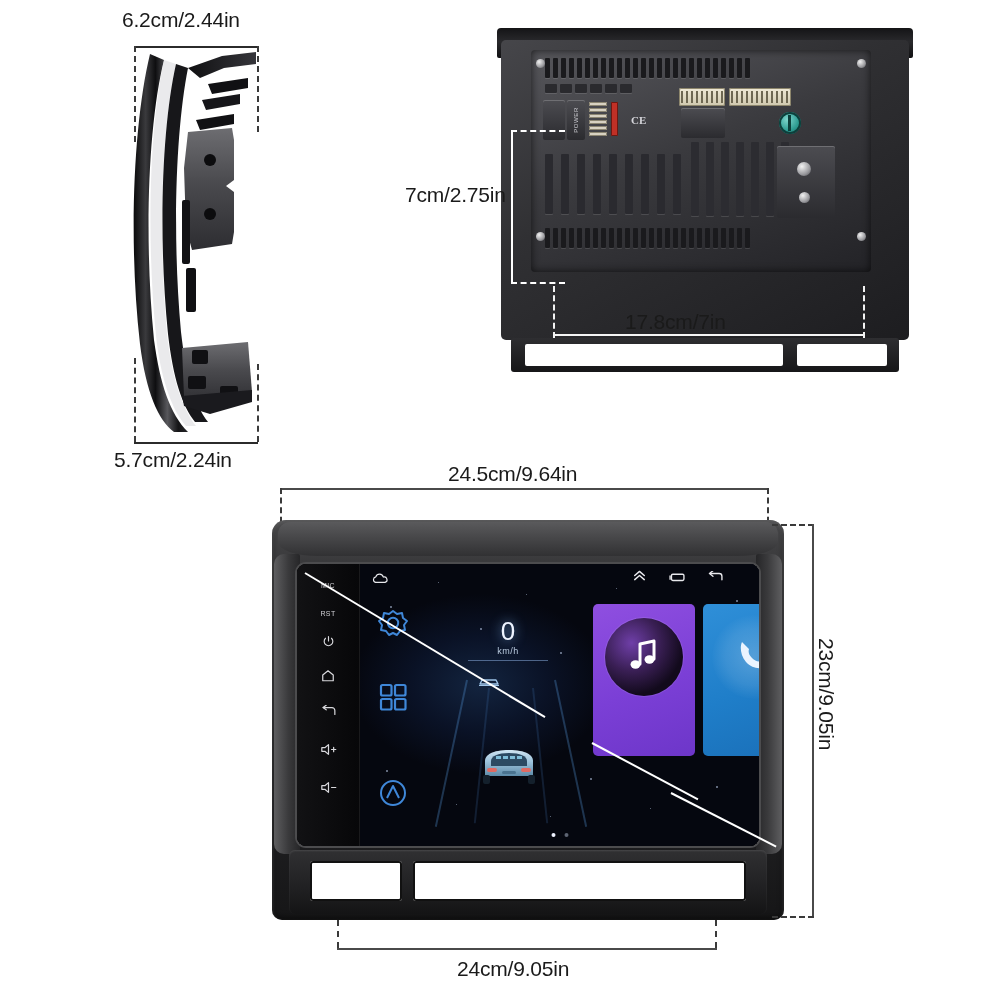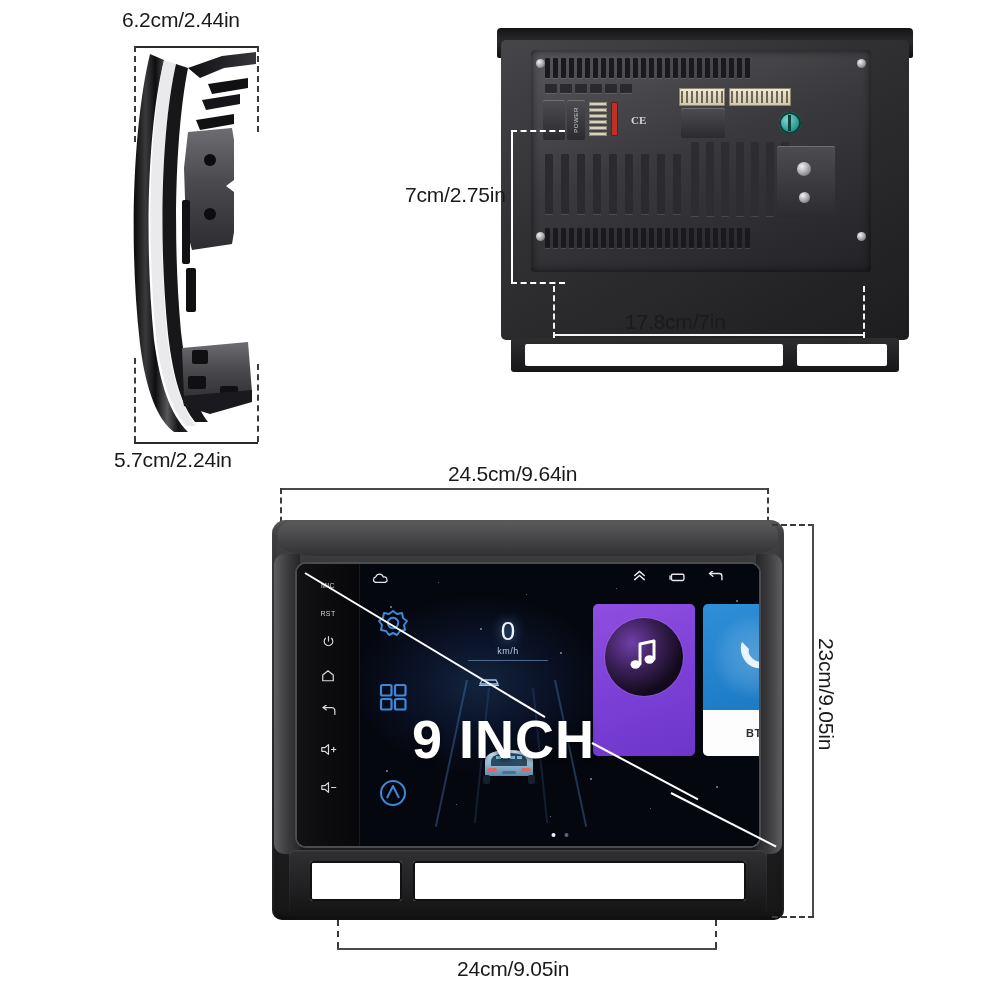--- a/index.html
+++ b/index.html
@@ -663,31 +663,27 @@
             <div class="card card-phone">
               <div class="card-top">
                 <div class="phone-halo"></div>
                 <span class="phone-glyph">
                   <svg width="44" height="40" viewBox="0 0 44 40" fill="none">
                     <path d="M10 7 C8 11, 8 20, 14 27 C20 34, 29 34, 33 32 L29 26 C26 27, 23 26, 20 23 C17 20, 16 17, 17 14 Z" fill="#eaf4ff"></path>
                     <path d="M30 6 L36 11 L30 16 L30 4 L36 9" stroke="#eaf4ff" stroke-width="2.2" stroke-linejoin="round" stroke-linecap="round" fill="none"></path>
                   </svg>
                 </span>
               </div>
-              <div class="card-foot">
-                <div class="card-title big">BT</div>
-              </div>
             </div>
 
             <div class="dots">
               <i class="on"></i>
               <i></i>
             </div>
 
-            <div class="inch-overlay">9 INCH</div>
           </div>
         </div>
       </div>
 
       <div class="trim-lower">
         <div class="slot a"></div>
         <div class="slot b"></div>
       </div>
     </div>
 

